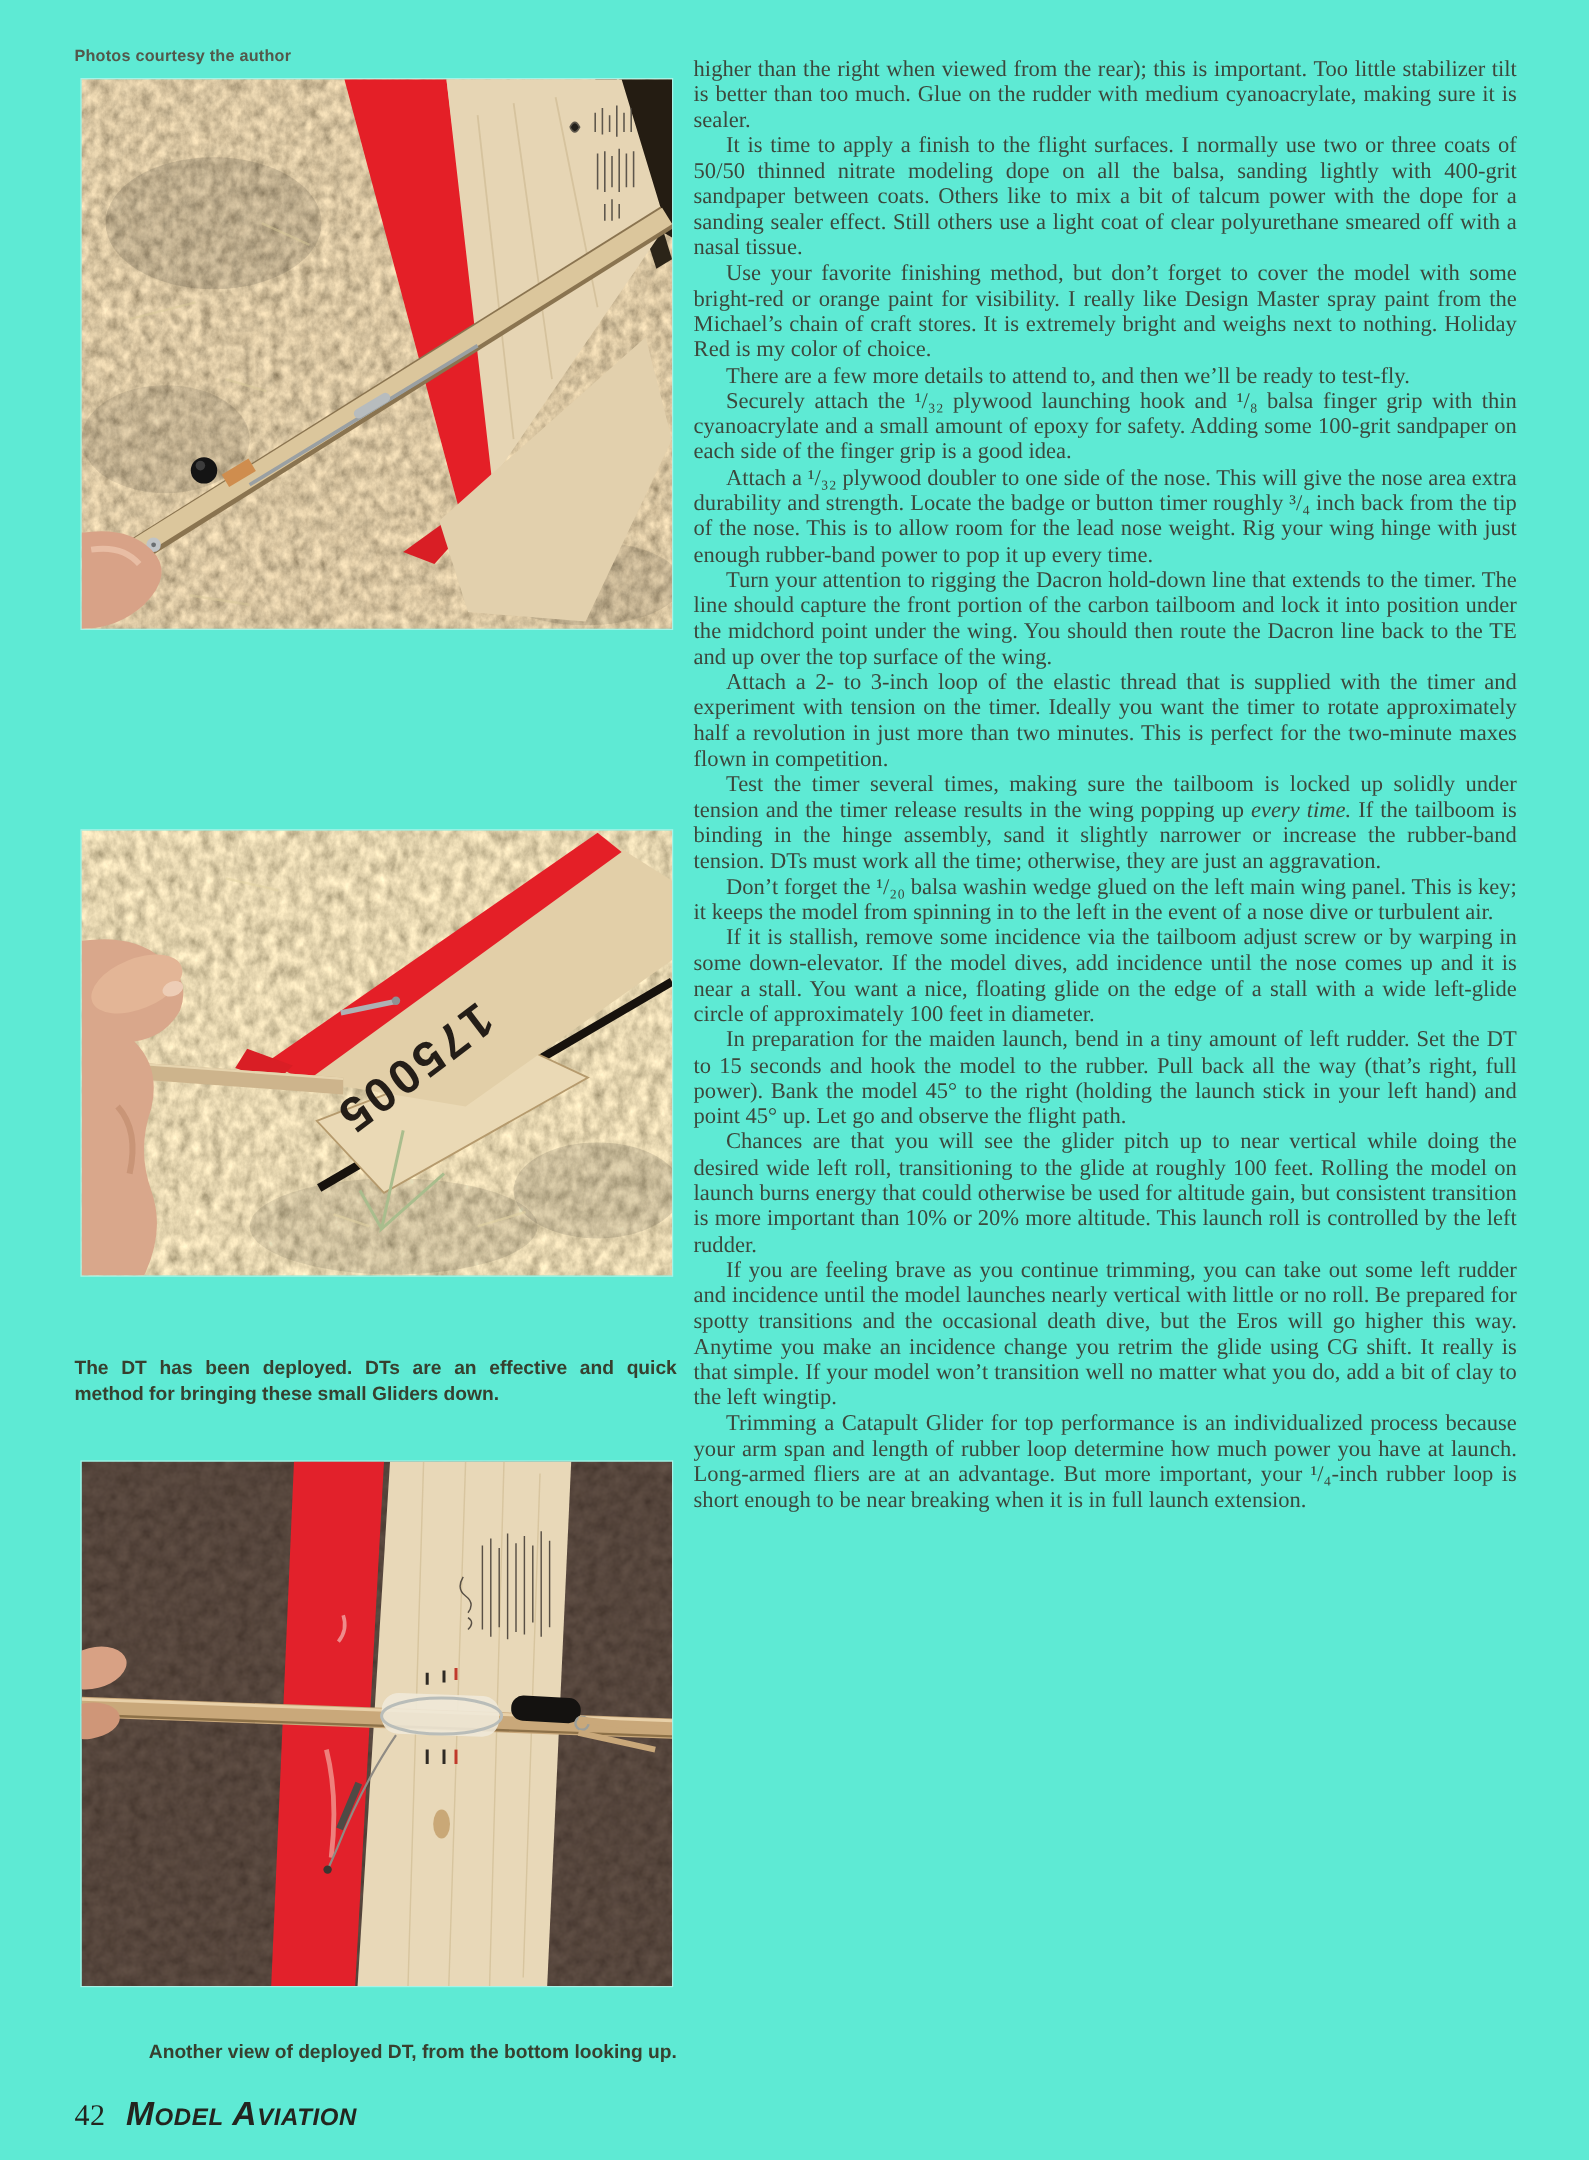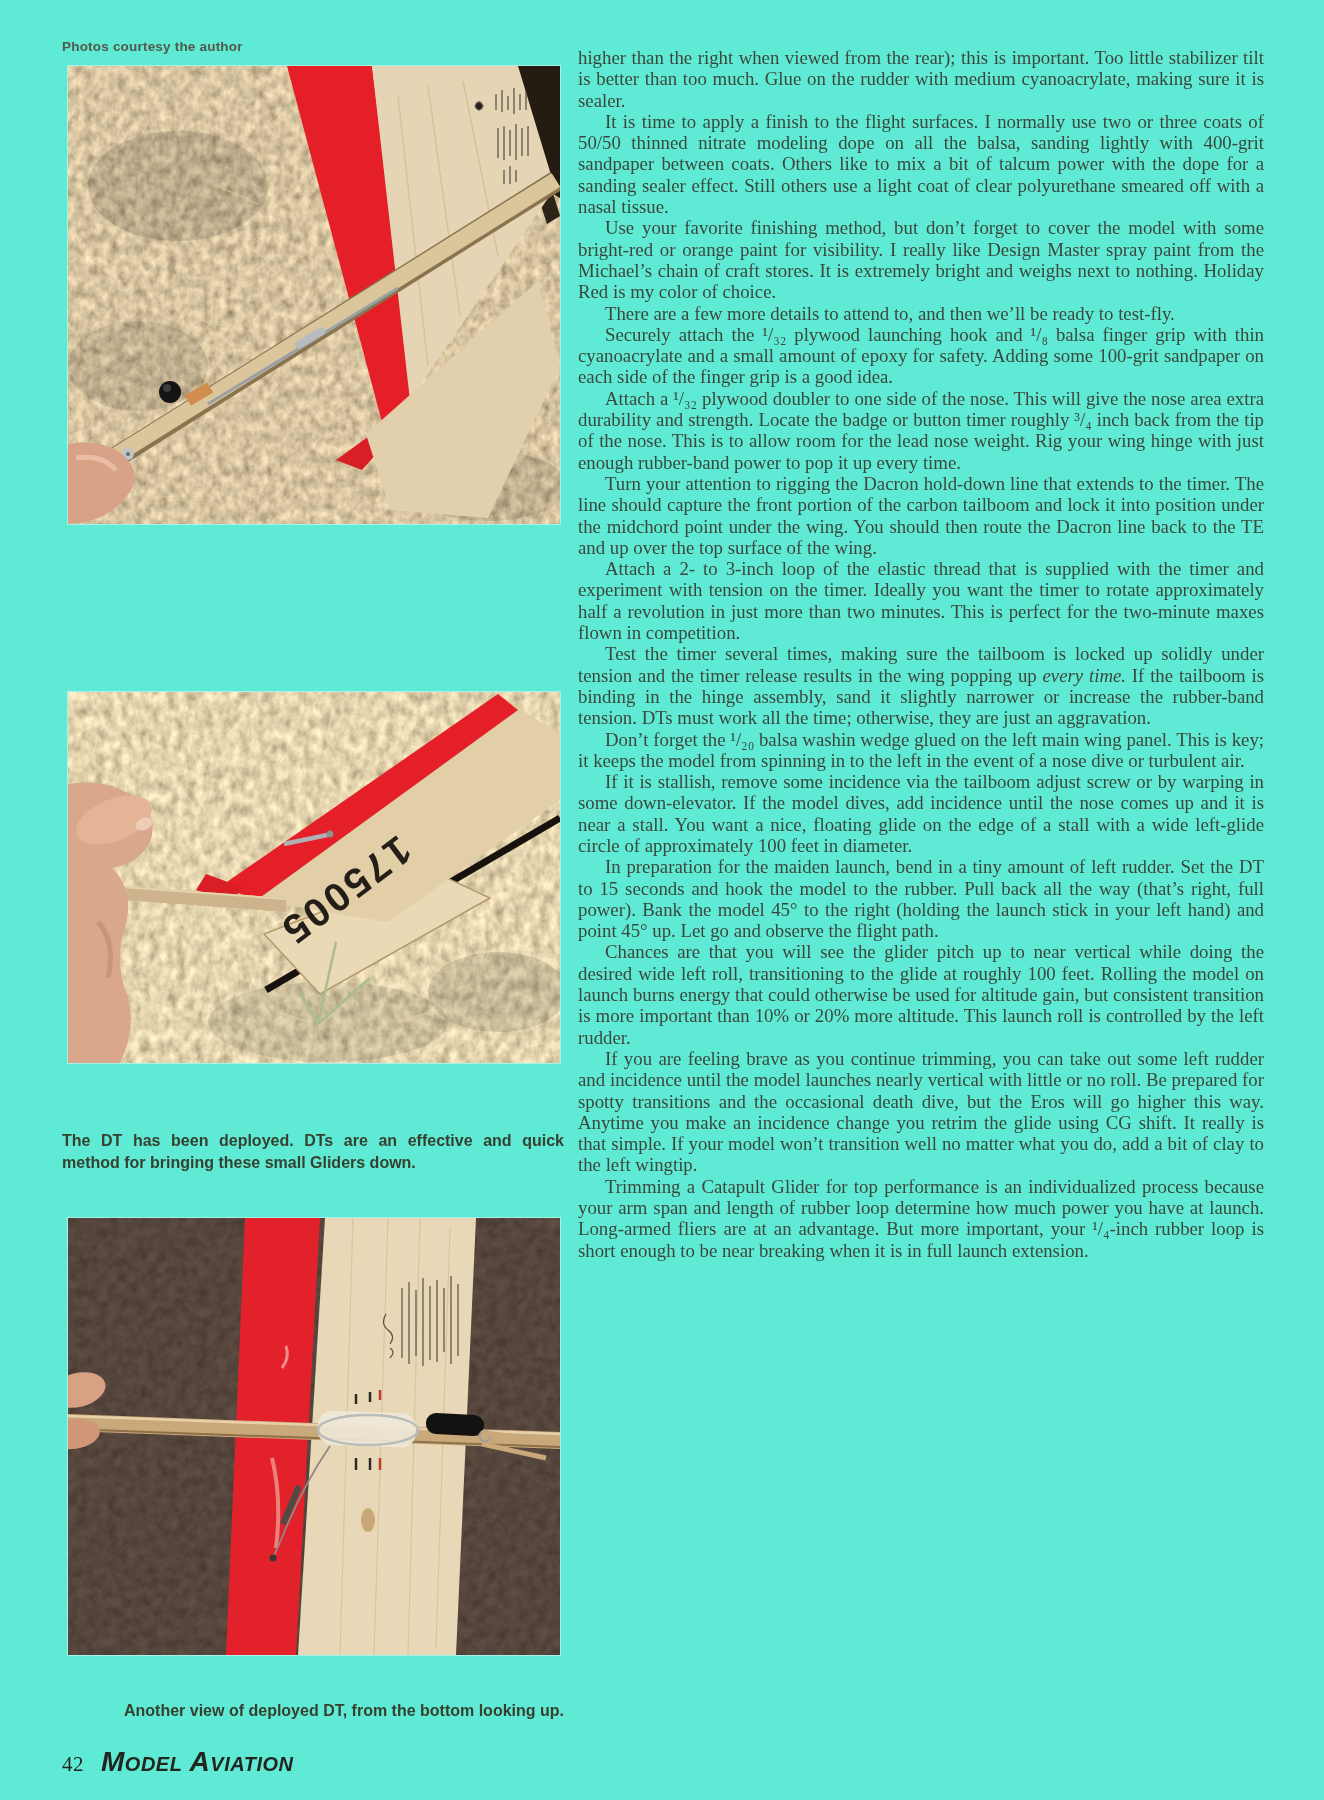--- a/index.html
+++ b/index.html
@@ -34,21 +34,21 @@
     font-size:18.8px; line-height:21.3px; color:#3c473c;
     text-align:justify;
   }
   .article p { margin:0; }
   .article p.indent { text-indent:27px; }
   .article p.gap { margin-top:21px; }
   .run-bold  { font-weight:bold; }
   .run-italic{ font-style:italic; }
 
   .footer { position:absolute; left:62px; top:1746px; color:#23251f; }
-  .page-num { font-size:21px; letter-spacing:0.5px; }
+  .page-num { font-size:25px; letter-spacing:0.5px; }
   .mag-title {
     font-family:"Liberation Sans","DejaVu Sans",sans-serif;
     font-weight:bold; font-style:italic; font-variant:small-caps;
     font-size:28px; margin-left:13px; letter-spacing:0.5px;
   }
 </style>
 </head>
 <body>
 
 <div class="page">

